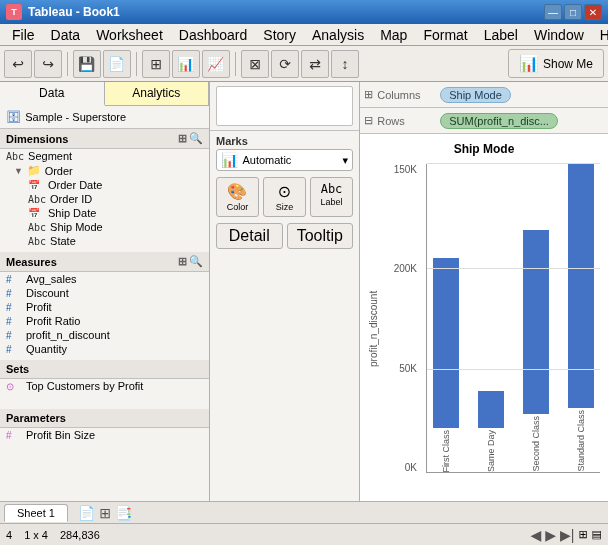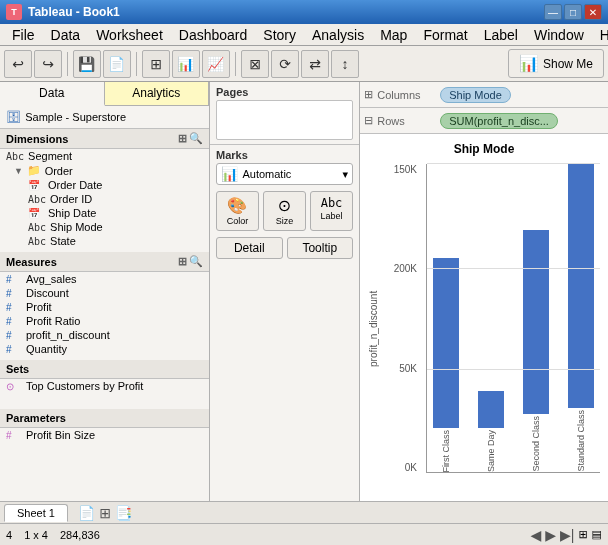--- a/index.html
+++ b/index.html
@@ -170,21 +170,21 @@
       padding: 4px 2px; background: #f0ede8; cursor: pointer;
       font-size: 9px;
     }
     .marks-btn-icon { font-size: 16px; margin-bottom: 1px; }
     .marks-row {
       display: flex; gap: 4px; margin-top: 4px;
     }
     .marks-detail-btn {
       flex: 1; border: 1px solid #b0b0b0; border-radius: 3px;
       padding: 3px 4px; background: #f0ede8; cursor: pointer;
-      font-size: 12px; text-align: center;
+      font-size: 16px; text-align: center;
     }
 
     
     .right-panel {
       flex: 1;
       background: white;
       display: flex;
       flex-direction: column;
     }
 
@@ -452,21 +452,20 @@
       </div>
       <div class="dim-item">
         <span class="type-icon hash" style="color:#c060c0;">#</span>
         <span>Profit Bin Size</span>
       </div>
     </div>
   </div>
 
   <div class="middle-panel">
     <div class="panel-section">
-      <div class="panel-section-title">Pages</div>
       <div class="panel-section-content"></div>
     </div>
     <div class="marks-section">
       <div class="panel-section-title">Marks</div>
       <div class="marks-dropdown">
         <span style="color:#2060b0;font-size:14px;">📊</span>
         <span>Automatic</span>
         <span style="margin-left:auto;">▾</span>
       </div>
       <div class="marks-grid">

